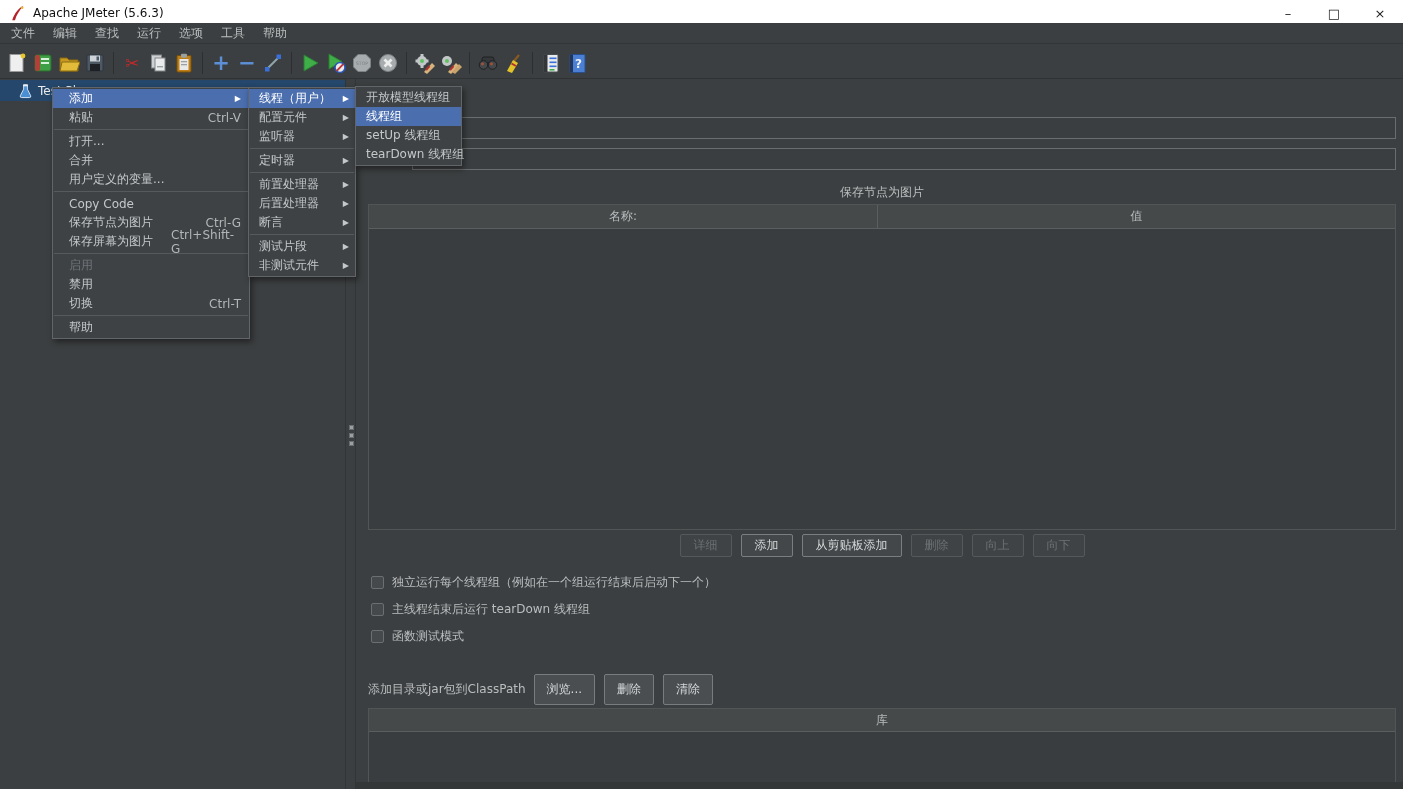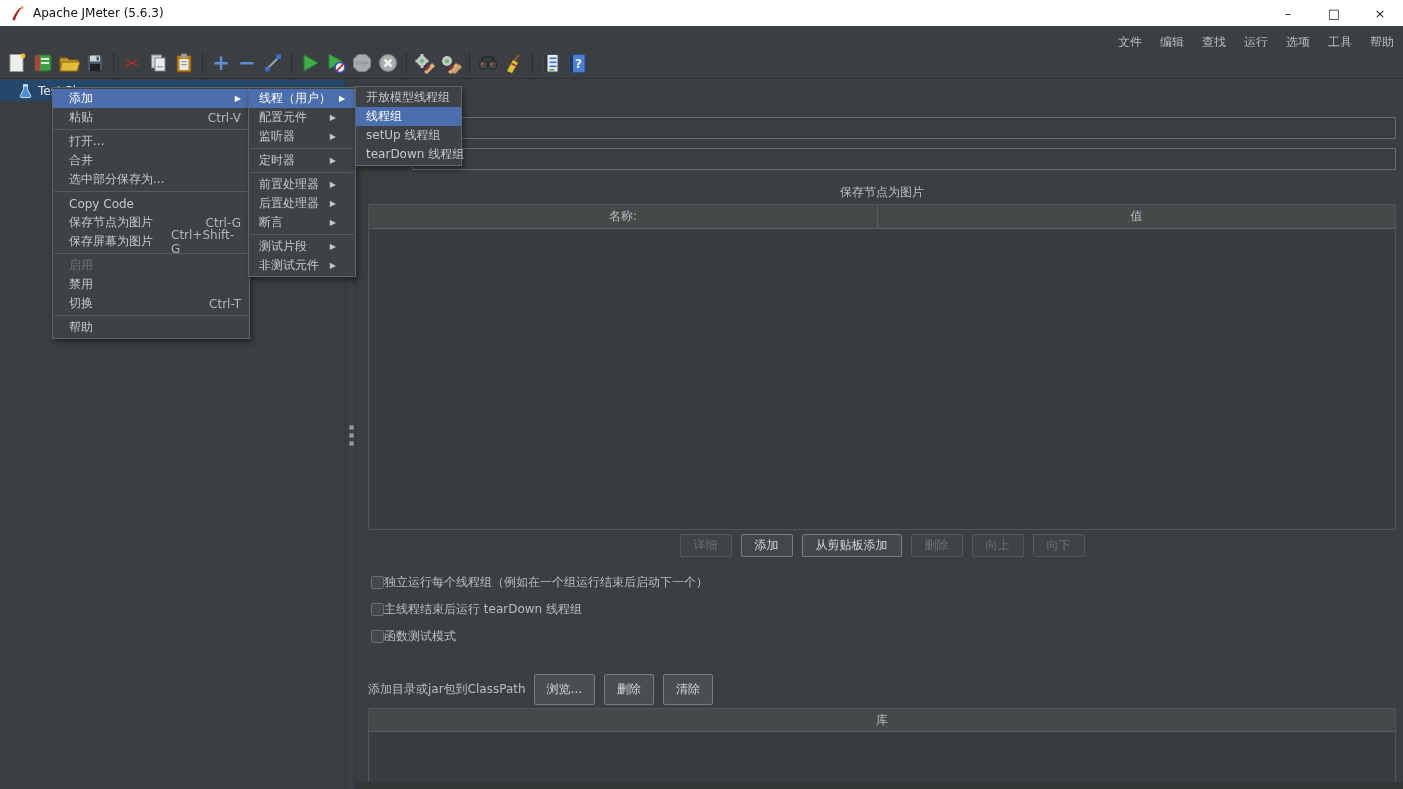--- a/index.html
+++ b/index.html
@@ -11,22 +11,22 @@
   }
   
   .titlebar { position:absolute; top:0; left:0; right:0; height:26px; background:#ffffff;
     display:flex; align-items:center; color:#1b1b1b; }
   .app-icon { width:16px; height:16px; margin:0 8px 0 9px; }
   .title-text { font-size:12px; color:#111; }
   .win-controls { margin-left:auto; display:flex; height:100%; }
   .winbtn { width:46px; height:26px; display:flex; align-items:center; justify-content:center;
     color:#222; font-size:13px; }
   
-  .menubar { position:absolute; top:32px; left:0; right:0; height:21px; background:#3c3f41;
-    display:flex; align-items:center; padding-left:2px; border-bottom:1px solid #333637;justify-content:flex-end; }
+  .menubar { position:absolute; top:23px; left:0; right:0; height:21px; background:#3c3f41;
+    display:flex; align-items:center; padding-left:2px; border-bottom:1px solid #333637; }
   .menubar-item { padding:0 9px; height:21px; display:flex; align-items:center; color:#bbbebf; }
   
   .toolbar { position:absolute; top:47px; left:0; right:0; height:32px; background:#3c3f41;
     display:flex; align-items:center; padding-left:4px; border-bottom:1px solid #303233; }
   .tb { width:26px; height:26px; display:flex; align-items:center; justify-content:center; }
   .tb-sep { width:1px; height:22px; background:#2c2e2f; margin:0 5px; }
   .glyph-blue { color:#5c8fd6; font-size:21px; font-weight:bold; line-height:20px; }
   .glyph-cut { color:#c22a2a; font-size:17px; }
   
   .tree-panel { position:absolute; top:79px; left:0; width:345px; bottom:0; background:#3c3f41; }
@@ -52,40 +52,40 @@
   .tbl-header .cell { display:flex; align-items:center; justify-content:center; color:#b8bcbe; }
   .udv-c1 { width:509px; border-right:1px solid #5a5e5f; }
   .udv-c2 { flex:1; }
   
   .btn-row { position:absolute; top:454px; left:12px; width:1028px; height:24px;
     display:flex; justify-content:center; align-items:center; gap:9px; }
   .btn { height:23px; padding:0 13px; background:#43474a; border:1px solid #7a7e80;
     border-radius:2px; color:#d6d9da; font-size:12px; display:flex; align-items:center; }
   .btn.disabled { color:#6c7174; border-color:#55595b; background:#3f4346; }
   
-  .cb-row { position:absolute; left:15px; height:16px; display:flex; align-items:center; gap:0; }
+  .cb-row { position:absolute; left:15px; height:16px; display:flex; align-items:center; gap:8px; }
   .cb-box { width:13px; height:13px; background:#45494b; border:1px solid #6b6f71; border-radius:2px; }
   .note-text { position:absolute; top:573px; left:12px; color:#b4b8ba; }
   
   .cp-row { position:absolute; top:598px; left:12px; height:24px; display:flex; align-items:center; }
   .cp-label { margin-right:8px; color:#bbbebf; }
   .btn-sm { height:31px; padding:0 12px; background:#4a4e51; border:1px solid #787c7e;
     border-radius:2px; color:#d6d9da; display:flex; align-items:center; margin-right:9px; }
   .lib-table { position:absolute; top:629px; left:12px; width:1028px; height:151px;
     background:#3a3d3f; border:1px solid #515556; }
   .lib-header { height:23px; background:#45494a; border-bottom:1px solid #5a5e5f;
     display:flex; align-items:center; justify-content:center; color:#b8bcbe; }
   
   .popup { position:absolute; background:#3e4244; border:1px solid #616567;
     box-shadow:2px 3px 6px rgba(0,0,0,0.45); padding:1px 0; }
   .menu1 { left:52px; top:87px; width:198px; z-index:100; }
   .menu2 { left:248px; top:87px; width:108px; z-index:101; }
   .menu3 { left:355px; top:86px; width:107px; z-index:102; }
   .mi { height:19px; display:flex; align-items:center; padding:0 8px 0 16px; color:#c4c8ca; }
-  .menu2 .mi, .menu3 .mi { padding:0 19px 0 10px; }
+  .menu2 .mi, .menu3 .mi { padding:0 6px 0 10px; }
   .mi .lbl { white-space:nowrap; }
   .mi .sc { margin-left:auto; padding-left:18px; color:#b2b6b8; }
   .mi .arrow { margin-left:auto; font-size:8px; color:#c4c8ca; padding-left:8px; }
   .mi.hl { background:#4b6eaf; color:#ffffff; }
   .mi.hl .arrow, .mi.hl .sc { color:#ffffff; }
   .mi.disabled { color:#70757a; }
   .msep { height:1px; background:#565a5c; margin:2px 1px; }
 </style>
 </head>
 <body>
@@ -333,21 +333,21 @@
     <span class="sc">Ctrl-V</span>
   </div>
   <div class="msep"></div>
   <div class="mi">
     <span class="lbl">打开...</span>
   </div>
   <div class="mi">
     <span class="lbl">合并</span>
   </div>
   <div class="mi">
-    <span class="lbl">选中部分保存为...</span>
+    <span class="lbl">用户定义的变量...</span>
   </div>
   <div class="msep"></div>
   <div class="mi">
     <span class="lbl">Copy Code</span>
   </div>
   <div class="mi">
     <span class="lbl">保存节点为图片</span>
     <span class="sc">Ctrl-G</span>
   </div>
   <div class="mi">

